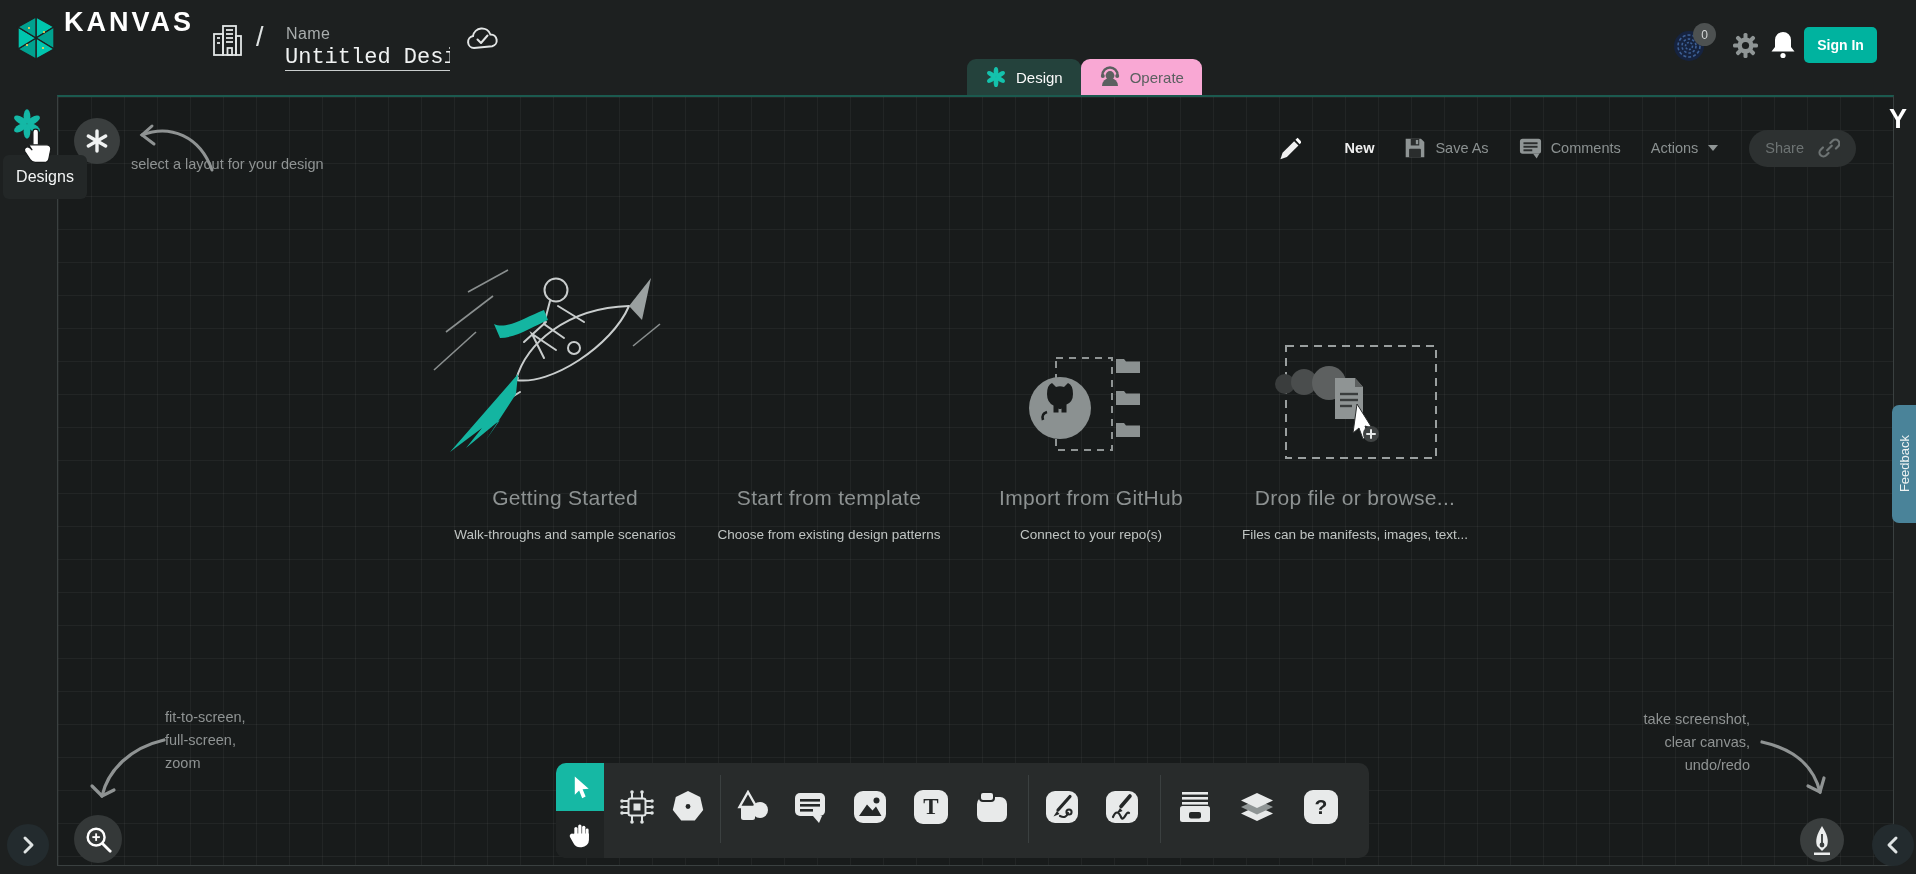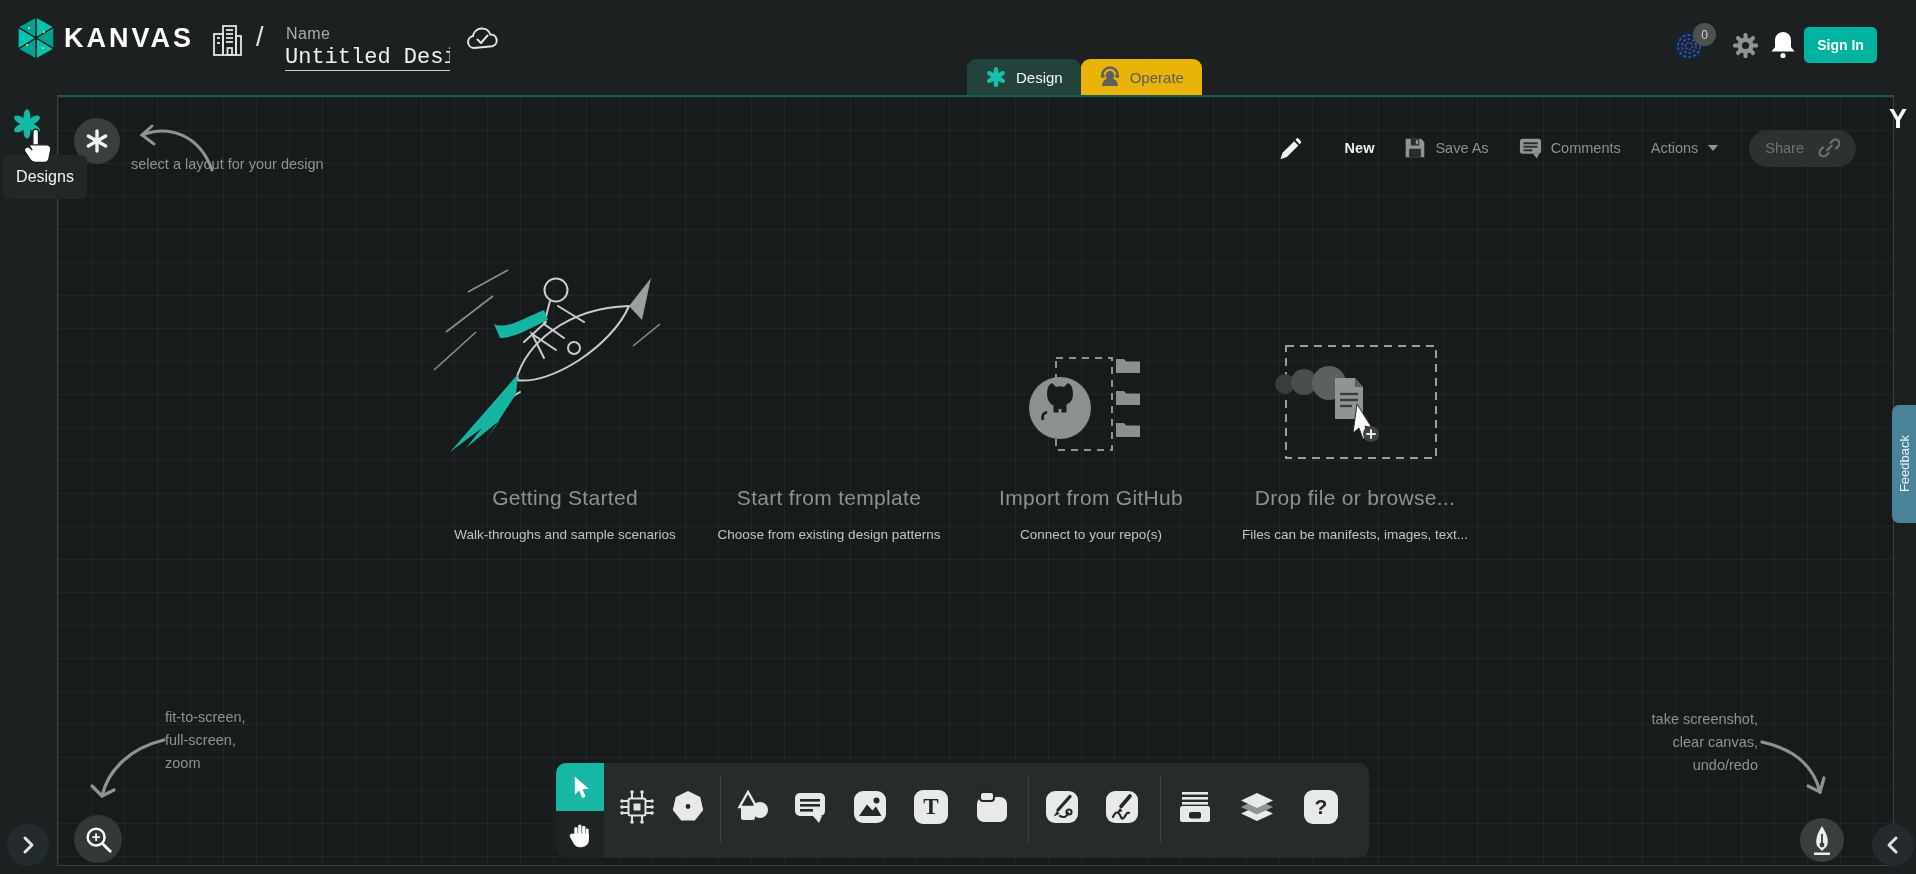--- a/index.html
+++ b/index.html
@@ -7,33 +7,33 @@
   body {
     position:relative;
     background:#1d2020;
     font-family:"Liberation Sans", sans-serif;
     color:#e8eaea;
   }
   .abs { position:absolute; }
 
   
   .header { position:absolute; left:0; top:0; width:1916px; height:95px; background:#1d2020; z-index:30; }
-  .brand-text { position:absolute; left:64px; top:23px; font-size:27px; font-weight:bold; letter-spacing:3px; color:#fff; }
+  .brand-text { position:absolute; left:64px; top:7px; font-size:27px; font-weight:bold; letter-spacing:3px; color:#fff; }
   .path-sep { position:absolute; left:256px; top:22px; font-size:27px; color:#dfe3e3; font-weight:300; }
   .name-label { position:absolute; left:286px; top:25px; font-size:16px; color:#a9adad; letter-spacing:.4px; }
   .name-input {
     position:absolute; left:285px; top:45px; width:165px; height:26px;
     background:transparent; border:none; border-bottom:1px solid #c9cdcd;
     color:#f0f2f2; font-size:22px; font-family:Liberation Mono, monospace; outline:none;
   }
   
   .tabs { position:absolute; left:967px; top:59px; height:36px; display:flex; z-index:31; }
   .tab { height:36px; display:flex; align-items:center; gap:9px; padding:0 18px; border-radius:9px 9px 0 0; font-size:15px; }
   .tab.active { background:#24423c; color:#fafafa; }
-  .tab.inactive { background:#eab308; color:#5b6060; }
+  .tab.inactive { background:#f9a8d4; color:#5b6060; }
   .badge0 {
     position:absolute; left:1693px; top:23px; width:23px; height:23px; border-radius:50%;
     background:#4d5151; color:#d4d6d6; font-size:12px; display:flex; align-items:center; justify-content:center; z-index:2;
   }
   .signin {
     position:absolute; left:1804px; top:27px; width:73px; height:36px; border-radius:5px;
     background:#00B39F; color:#fff; font-size:14px; font-weight:bold;
     display:flex; align-items:center; justify-content:center; border:none; cursor:pointer;
   }
 
@@ -399,21 +399,21 @@
   <div>full-screen,</div>
   <div>zoom</div>
 </div>
 <svg class="abs" style="left:88px;top:728px;z-index:9" width="84" height="78" viewBox="0 0 84 78">
   <g fill="none" stroke="#8f9393" stroke-width="3.2" stroke-linecap="round">
     <path d="M76,12 C42,20 20,42 14,68"></path>
     <polyline points="4,58 14,68 26,62"></polyline>
   </g>
 </svg>
 
-<div class="hint-text abs" style="right:158px;top:708px;text-align:right">
+<div class="hint-text abs" style="right:166px;top:708px;text-align:right">
   <div>take screenshot,</div>
   <div>clear canvas,</div>
   <div>undo/redo</div>
 </div>
 <svg class="abs" style="left:1752px;top:730px;z-index:9" width="82" height="72" viewBox="0 0 82 72">
   <g fill="none" stroke="#8f9393" stroke-width="3.2" stroke-linecap="round">
     <path d="M10,12 C46,20 62,38 68,62"></path>
     <polyline points="56,56 68,62 72,48"></polyline>
   </g>
 </svg>

